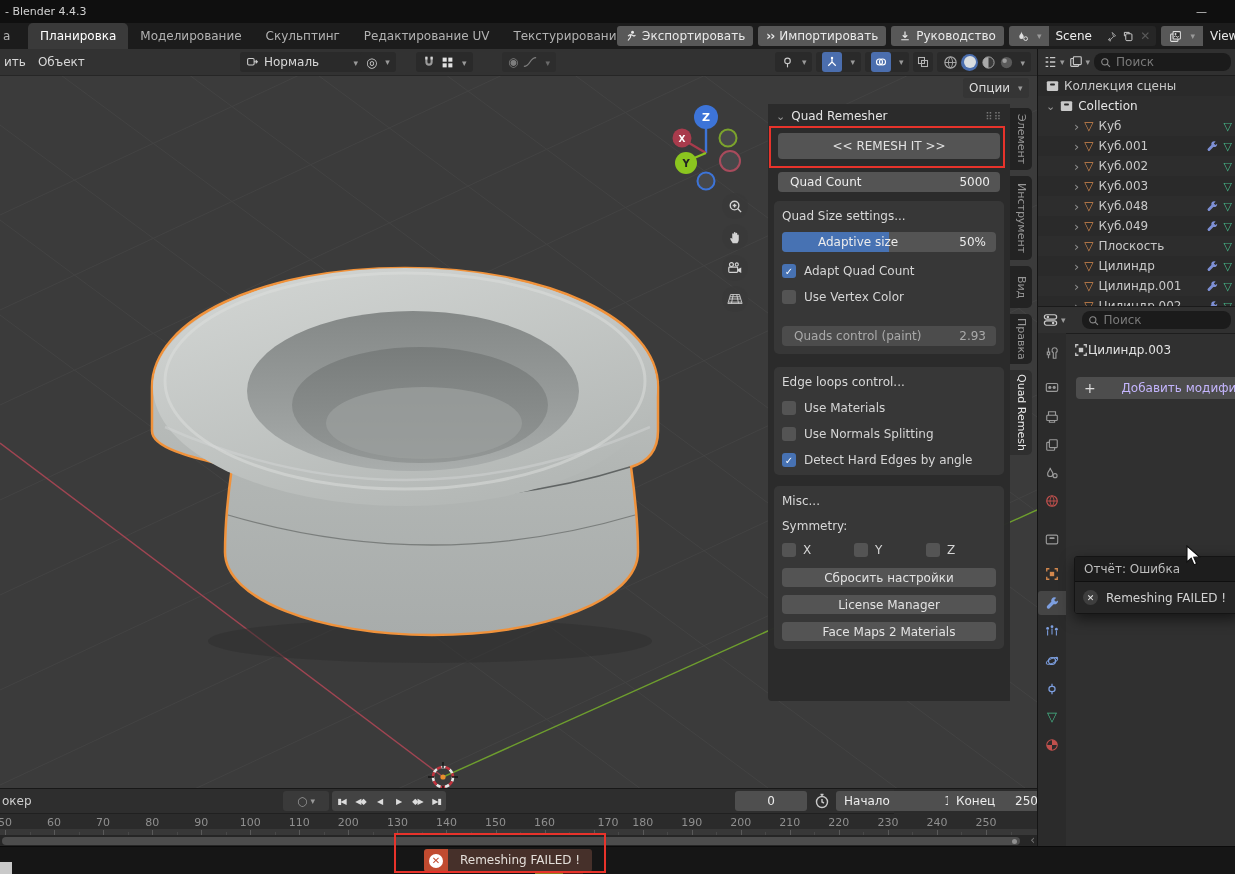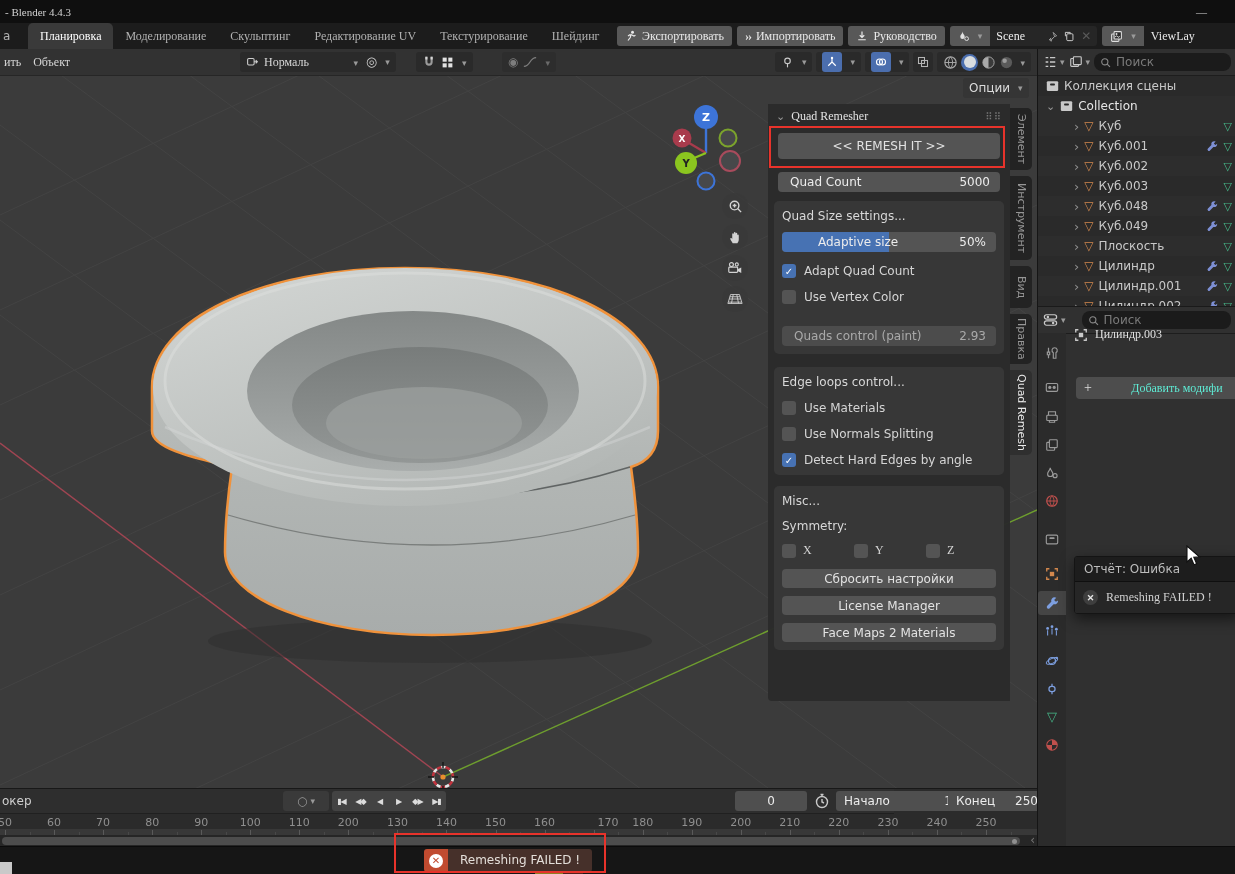--- a/index.html
+++ b/index.html
@@ -1,20 +1,20 @@
 <!DOCTYPE html>
 <html><head>
 <meta charset="utf-8">
 <style>
   html,body{margin:0;padding:0;background:#1a1a1a;}
   #screen{position:relative;width:1235px;height:874px;overflow:hidden;
     font-family:"DejaVu Sans","Liberation Sans",sans-serif;font-size:12px;color:#c8c8c8;
     background:#303030;user-select:none;}
   .abs{position:absolute;}
-  .flex{display:flex;align-items:center;font-family:Liberation Serif, serif;}
+  .flex{display:flex;align-items:center;}
   
   .chev::after{content:"▾";font-size:9px;color:#9a9a9a;margin-left:3px;}
   .chevR::after{content:"›";font-size:13px;color:#8f8f8f;}
   .chevD::after{content:"⌄";font-size:11px;color:#9a9a9a;}
   .grip::after{content:"⠿⠿";color:#777;font-size:10px;letter-spacing:1px;}
   
   #titlebar{left:0;top:0;width:1235px;height:23px;background:#0f0f0f;color:#d2d2d2;font-size:11px;}
   #topbar{left:0;top:23px;width:1235px;height:26px;background:#1c1c1c;border-bottom:1px solid #0d0d0d;overflow:hidden;}
   .wtab{height:26px;line-height:26px;padding:0 12px;color:#b2b2b2;border-radius:5px 5px 0 0;cursor:default;}
   .wtab.active{background:#3a3a3a;color:#ffffff;}
@@ -673,31 +673,31 @@
       <span class="rail-ic" style="top:371px;color:#46b98a;font-weight:bold;font-size:13px">▽</span>
       <span class="rail-ic" style="top:400px">
           <svg width="14" height="14" viewBox="0 0 16 16">
             <circle cx="8" cy="8" r="6" fill="#2b2b2b" stroke="#c0504d" stroke-width="1.2"></circle>
             <path d="M8 2a6 6 0 0 1 6 6H8z" fill="#c0504d"></path>
             <path d="M8 14a6 6 0 0 1-6-6h6z" fill="#c0504d"></path>
           </svg>
         </span>
     </div>
 
-    <div class="flex" style="position:absolute;left:36px;top:20px;gap:7px">
+    <div class="flex" style="position:absolute;left:36px;top:36px;gap:0">
       <svg width="14" height="14" viewBox="0 0 16 16">
           <path d="M2 5V2h3M11 2h3v3M14 11v3h-3M5 14H2v-3" stroke="#c9c9c9" stroke-width="1.5" fill="none"></path>
           <rect x="5.5" y="5.5" width="5" height="5" fill="#c9c9c9"></rect>
         </svg>
       <span style="color:#e2e2e2">Цилиндр.003</span>
     </div>
 
     <div class="flex" style="position:absolute;left:38px;top:70px;width:170px;height:22px;background:#4d4d4d;border-radius:4px;padding:0 8px;gap:8px;overflow:hidden">
       <span style="color:#dcdcdc;font-size:14px">+</span>
-      <span style="margin:8px auto;white-space:nowrap;color:#5eead4">Добавить модифи</span>
+      <span style="margin:8px auto;white-space:nowrap;color:#c4b5fd">Добавить модифи</span>
     </div>
 
     <div class="abs" style="left:36px;top:249px;width:164px;border:1px solid #141414;border-radius:3px;overflow:hidden;box-shadow:0 5px 14px rgba(0,0,0,.55)">
       <div style="height:24px;line-height:24px;background:#1d1d1d;padding-left:9px;color:#bdbdbd;border-bottom:1px solid #0f0f0f;white-space:nowrap">Отчёт: Ошибка</div>
       <div class="flex" style="height:31px;background:#262626;padding:0 8px;gap:8px">
         <span style="width:15px;height:15px;border-radius:50%;background:#3e3e3e;color:#e8e8e8;font-size:9px;font-weight:bold;display:flex;align-items:center;justify-content:center">✕</span>
         <span style="color:#d2d2d2;white-space:nowrap">Remeshing FAILED !</span>
       </div>
     </div>
   </div>

